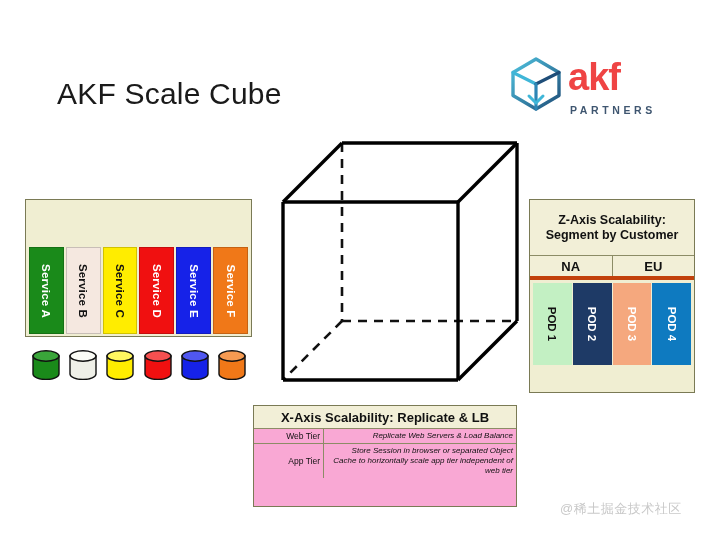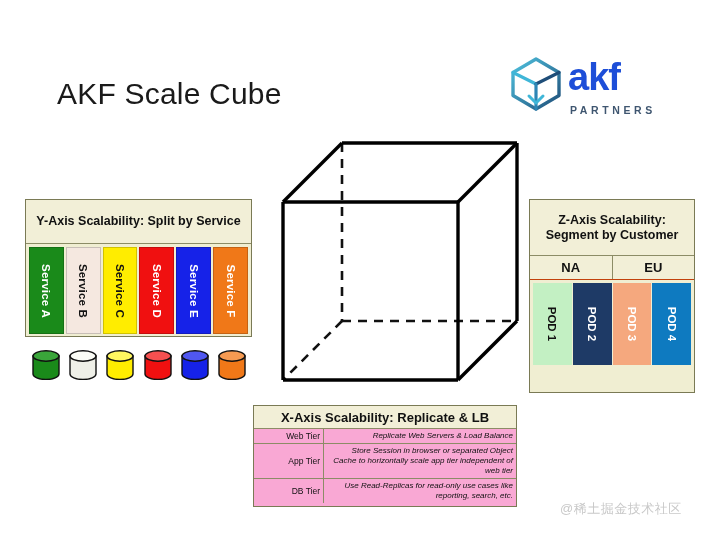--- a/index.html
+++ b/index.html
@@ -47,21 +47,21 @@
   #logo-text {
     position: absolute;
     left: 60px;
     top: 2px;
     width: 98px;
     height: 54px;
   }
   .logo-word {
     font-size: 38px;
     font-weight: 700;
-    color: #1d4ed8;
+    color: #ef4444;
     line-height: 38px;
     letter-spacing: -1px;
     display: block;
   }
   .logo-sub {
     font-size: 10.5px;
     font-weight: 700;
     color: #3f5670;
     letter-spacing: 3.6px;
     line-height: 12px;
@@ -182,21 +182,21 @@
     align-items: center;
     justify-content: center;
   }
   #z-region-row {
     position: absolute;
     left: 0;
     top: 56px;
     width: 100%;
     height: 24px;
     display: flex;
-    border-bottom: 1px solid #c2410c;
+    border-bottom: 4px solid #c2410c;
     box-sizing: border-box;
     background: #f2efd7;
   }
   .z-region {
     flex: 1 1 0;
     display: flex;
     align-items: center;
     justify-content: center;
     font-size: 13px;
     font-weight: 700;
@@ -324,23 +324,20 @@
     <line x1="13" y1="72" x2="72" y2="13" stroke="#000" stroke-width="3.4"></line>
     <line x1="72" y1="13" x2="247" y2="13" stroke="#000" stroke-width="3.4"></line>
     <line x1="247" y1="13" x2="188" y2="72" stroke="#000" stroke-width="3.4"></line>
 
     <line x1="247" y1="13" x2="247" y2="191" stroke="#000" stroke-width="3.4"></line>
     <line x1="247" y1="191" x2="188" y2="250" stroke="#000" stroke-width="3.4"></line>
   </svg>
 </div>
 
 <div id="y-axis-panel" class="panel">
-  <div id="y-axis-header">
-    <div class="panel-title">Y-Axis Scalability: Split by Service</div>
-  </div>
   <div id="y-axis-bars">
     <div class="service-bar" style="background:#1a8a1a;">
       <span class="vlabel" style="color:#ffffff;">Service A</span>
     </div>
     <div class="service-bar" style="background:#f5e8e0;">
       <span class="vlabel" style="color:#111111;">Service B</span>
     </div>
     <div class="service-bar" style="background:#ffed00;">
       <span class="vlabel" style="color:#111111;">Service C</span>
     </div>
@@ -438,21 +435,17 @@
   <table id="x-table">
     <tbody>
       <tr>
         <td class="tier-cell">Web Tier</td>
         <td>Replicate Web Servers &amp; Load Balance</td>
       </tr>
       <tr>
         <td class="tier-cell">App Tier</td>
         <td>Store Session in browser or separated Object Cache to horizontally scale app tier independent of web tier</td>
       </tr>
-      <tr>
-        <td class="tier-cell">DB Tier</td>
-        <td>Use Read-Replicas for read-only use cases like reporting, search, etc.</td>
-      </tr>
     </tbody>
   </table>
 </div>
 
 <div id="watermark">@稀土掘金技术社区</div>
 
 </body></html>

